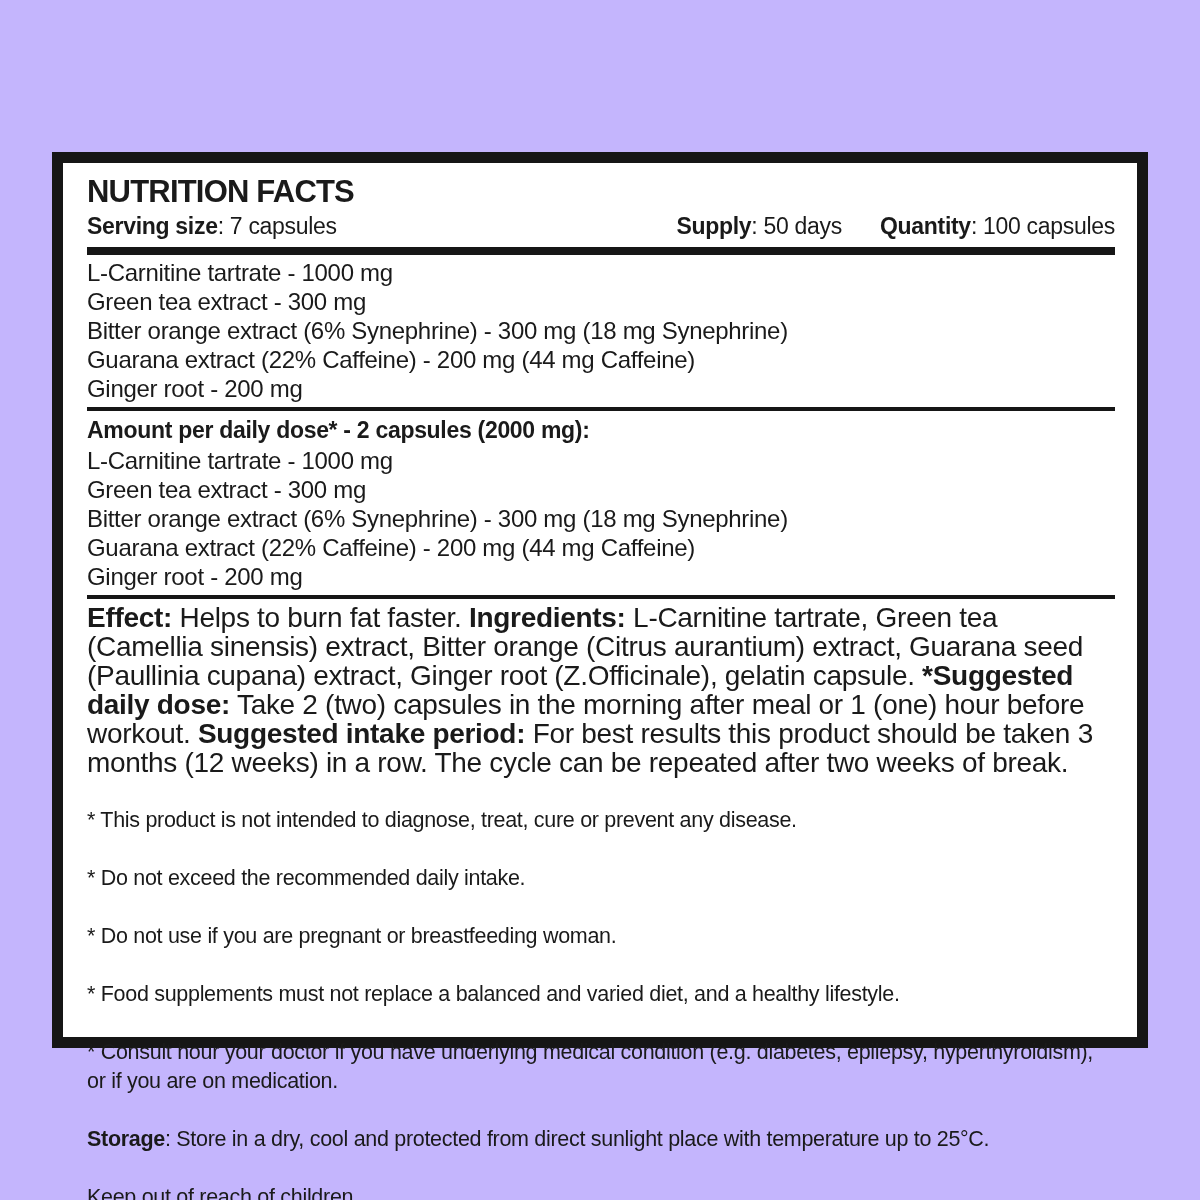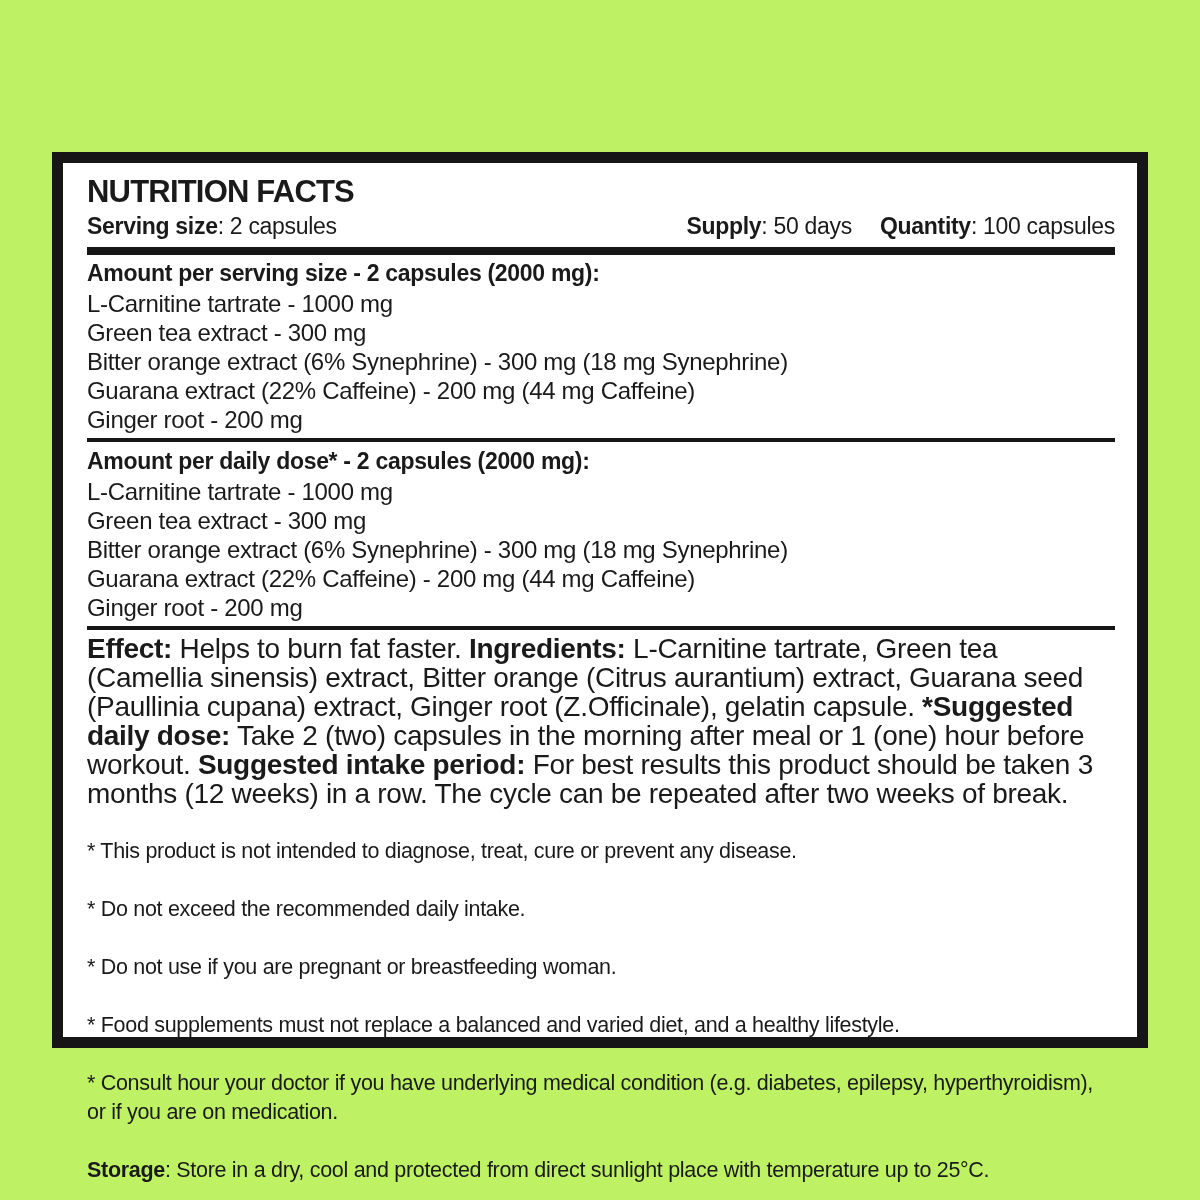--- a/index.html
+++ b/index.html
@@ -8,21 +8,21 @@
     background: #ffffff;
     width: 1200px;
     height: 1200px;
     font-family: "Liberation Sans", sans-serif;
     color: #1a1a1a;
   }
   .canvas {
     position: relative;
     width: 1200px;
     height: 1200px;
-    background: #bef264;
+    background: #c4b5fd;
     overflow: hidden;
     text-decoration: underline;
   }
   .label-box {
     position: absolute;
     left: 52px;
     top: 152px;
     width: 1096px;
     height: 896px;
     box-sizing: border-box;
@@ -41,21 +41,21 @@
   .meta-row {
     display: flex;
     justify-content: space-between;
     align-items: baseline;
     font-size: 23px;
     line-height: 30px;
     margin-top: 1px;
   }
   .meta-right {
     display: flex;
-    gap: 28px;
+    gap: 38px;
   }
   .b { font-weight: bold; }
   .rule { background: #161616; }
   .rule.thick { height: 8px; margin: 6px 0 3px 0; }
   .rule.thin  { height: 4px; margin: 4px 0 4px 0; }
   .sec-heading {
     font-size: 23px;
     font-weight: bold;
     line-height: 31px;
   }
@@ -77,36 +77,35 @@
 </head>
 <body>
 
 <div class="canvas">
   <div class="label-box">
 
     <div class="title">NUTRITION FACTS</div>
 
     <div class="meta-row">
       <div>
-        <span class="b">Serving size</span><span>: 2 capsules</span>
+        <span class="b">Serving size</span><span>: 7 capsules</span>
       </div>
       <div class="meta-right">
         <div>
           <span class="b">Supply</span><span>: 50 days</span>
         </div>
         <div>
           <span class="b">Quantity</span><span>: 100 capsules</span>
         </div>
       </div>
     </div>
 
     <div class="rule thick"></div>
 
     <div>
-      <div class="sec-heading">Amount per serving size - 2 capsules (2000 mg):</div>
       <div class="row">L-Carnitine tartrate - 1000 mg</div>
       <div class="row">Green tea extract - 300 mg</div>
       <div class="row">Bitter orange extract (6% Synephrine) - 300 mg (18 mg Synephrine)</div>
       <div class="row">Guarana extract (22% Caffeine) - 200 mg (44 mg Caffeine)</div>
       <div class="row">Ginger root - 200 mg</div>
     </div>
 
     <div class="rule thin"></div>
 
     <div>

